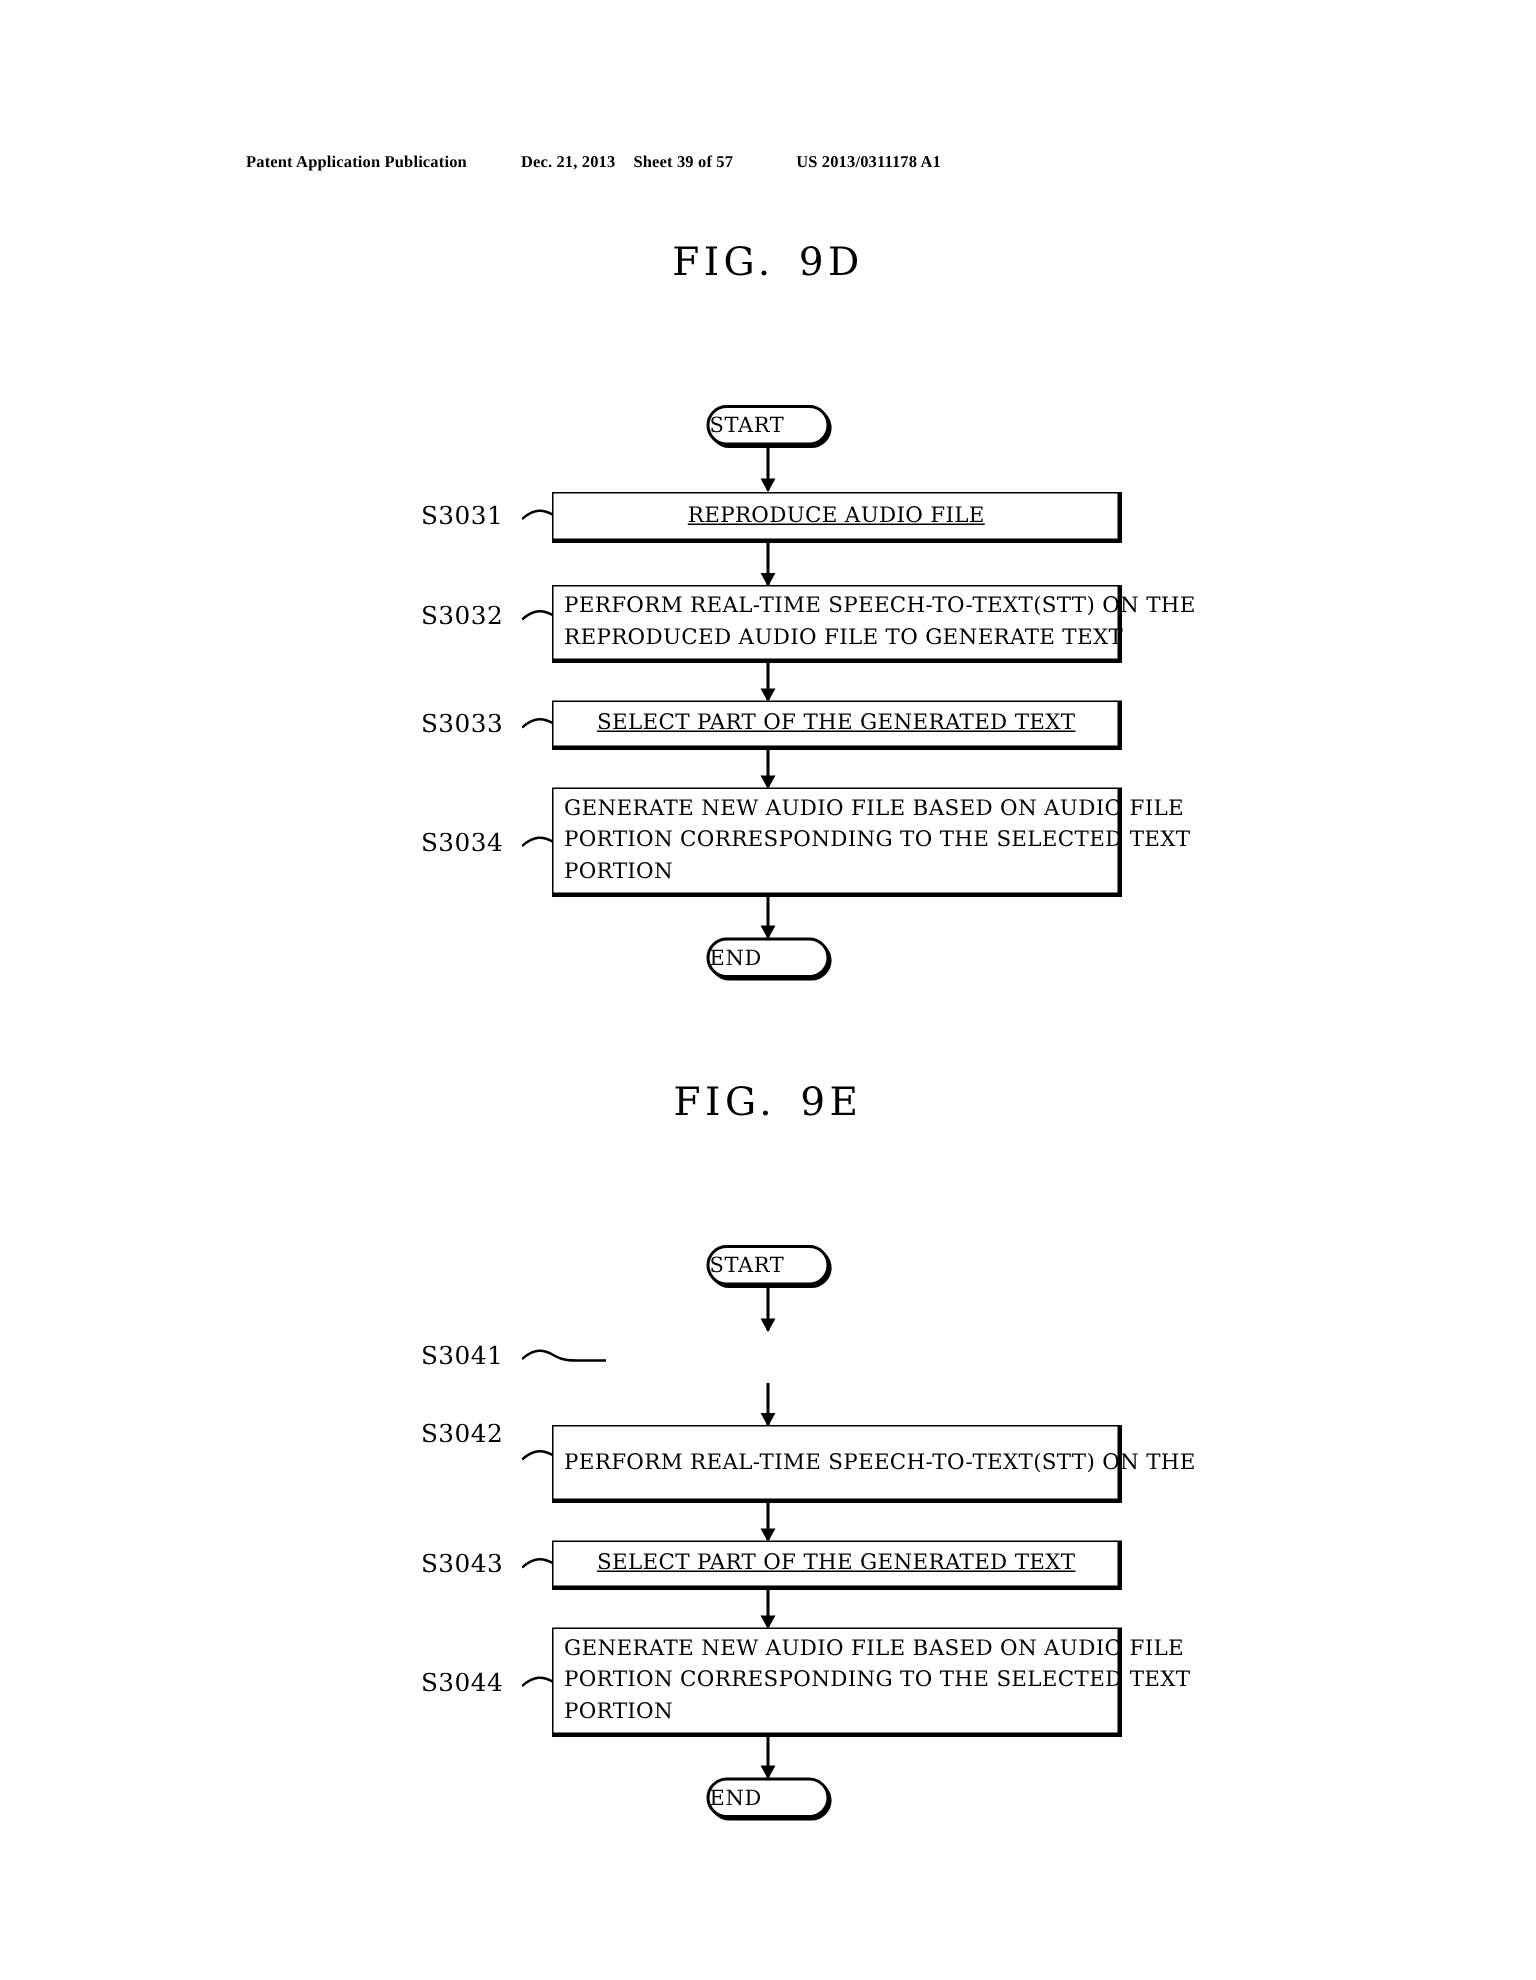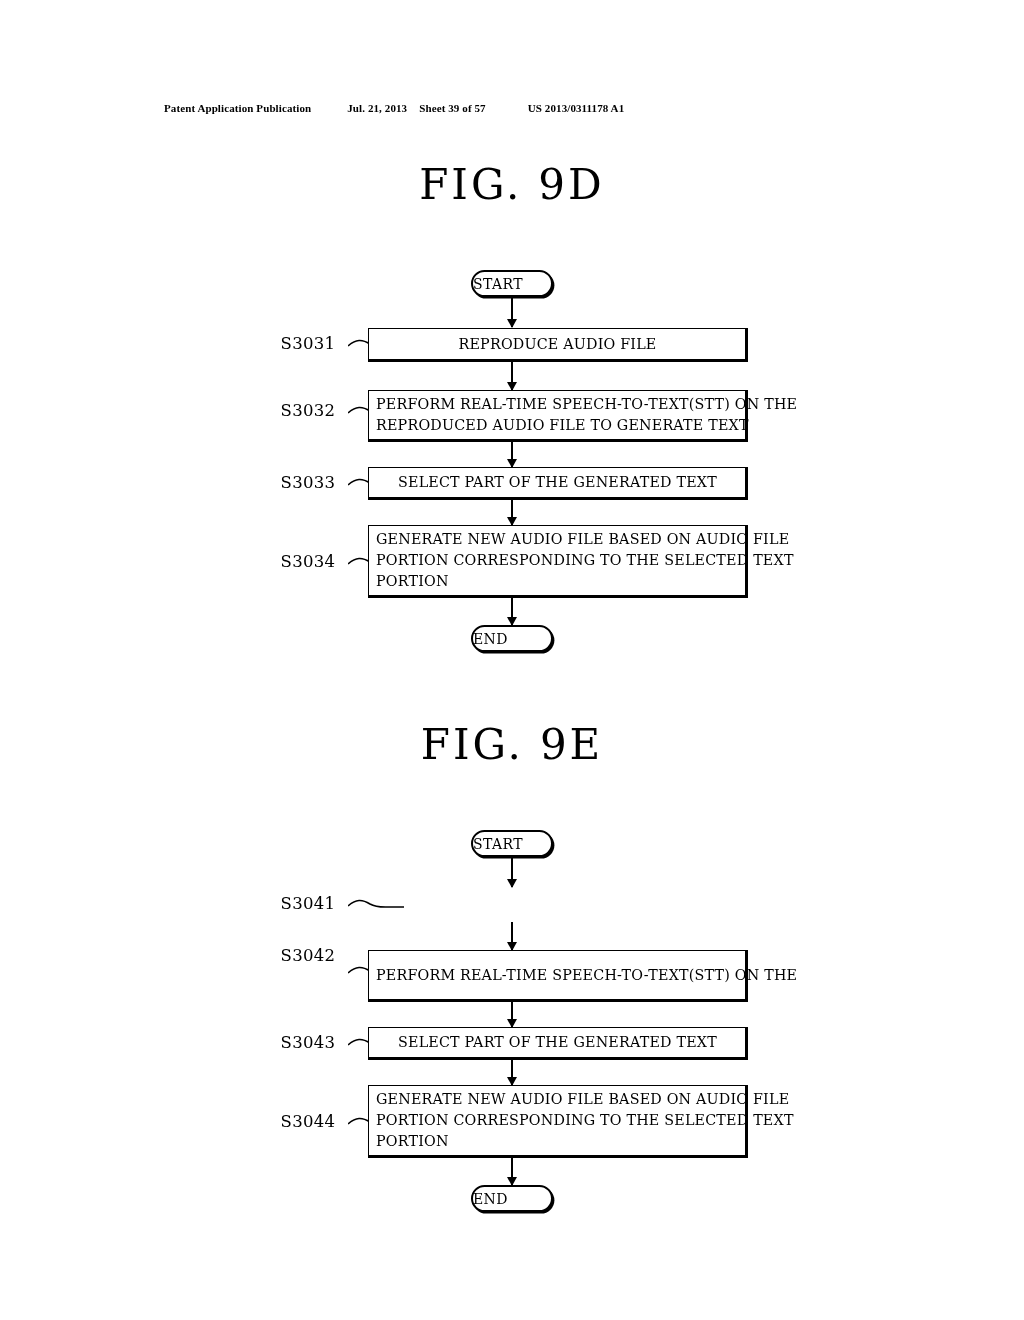--- a/index.html
+++ b/index.html
@@ -36,21 +36,21 @@
   .hdr-sheet { margin-left: 12px; }
   .hdr-patno { margin-left: 42px; text-align: right; }
 
   
   .fig-title {
     position: absolute;
     left: 0;
     width: 1024px;
     text-align: center;
     font-family: "DejaVu Serif", serif;
-    font-size: 42px;
+    font-size: 26px;
     letter-spacing: 3px;
     font-weight: 400;
   }
   .fig-title .sp { display: inline-block; width: 16px; }
   #fig9d-title { top: 160px; }
   #fig9e-title { top: 720px; }
 
   
   .flow {
     position: absolute;
@@ -92,21 +92,21 @@
     font-family: "DejaVu Serif", serif;
     font-size: 14.3px;
     line-height: 21px;
     letter-spacing: 0.2px;
     padding: 3px 6px 3px 7px;
     display: flex;
     flex-direction: column;
     justify-content: center;
   }
   .pbox.center { align-items: center; }
-  .pbox.center .line { text-align: left; }
+  .pbox.center .line { text-align: left; text-decoration: underline; }
   .pbox .line { white-space: nowrap; }
 
   
   .conn {
     position: absolute;
     left: 50%;
     width: 2px;
     margin-left: -1px;
     background: #000;
   }
@@ -140,21 +140,21 @@
     height: 14px;
     overflow: visible;
   }
   .leader svg { display: block; }
 </style>
 </head>
 <body>
 
 <div class="page-header">
   <span class="hdr-pub">Patent Application Publication</span>
-  <span class="hdr-date">Jul. 21, 2013</span>
+  <span class="hdr-date">Dec. 21, 2013</span>
   <span class="hdr-sheet">Sheet 39 of 57</span>
   <span class="hdr-patno">US 2013/0311178 A1</span>
 </div>
 
 <div class="fig-title" id="fig9d-title">
   <span>FIG.</span><span class="sp"></span><span>9D</span>
 </div>
 
 <div class="flow" id="flow-9d">
 

